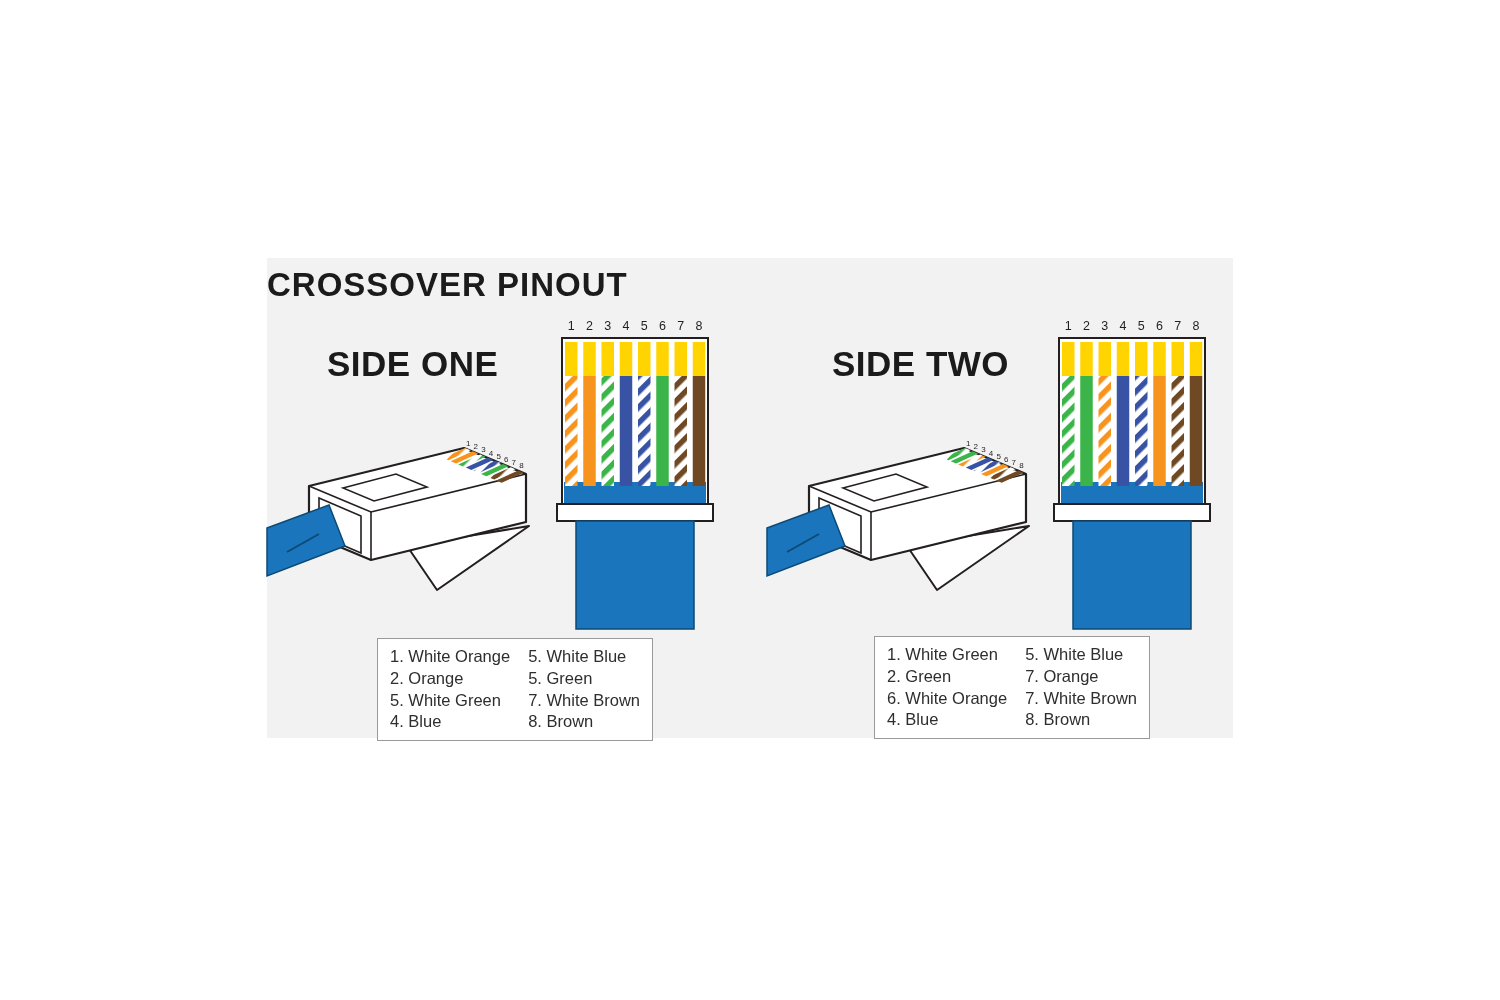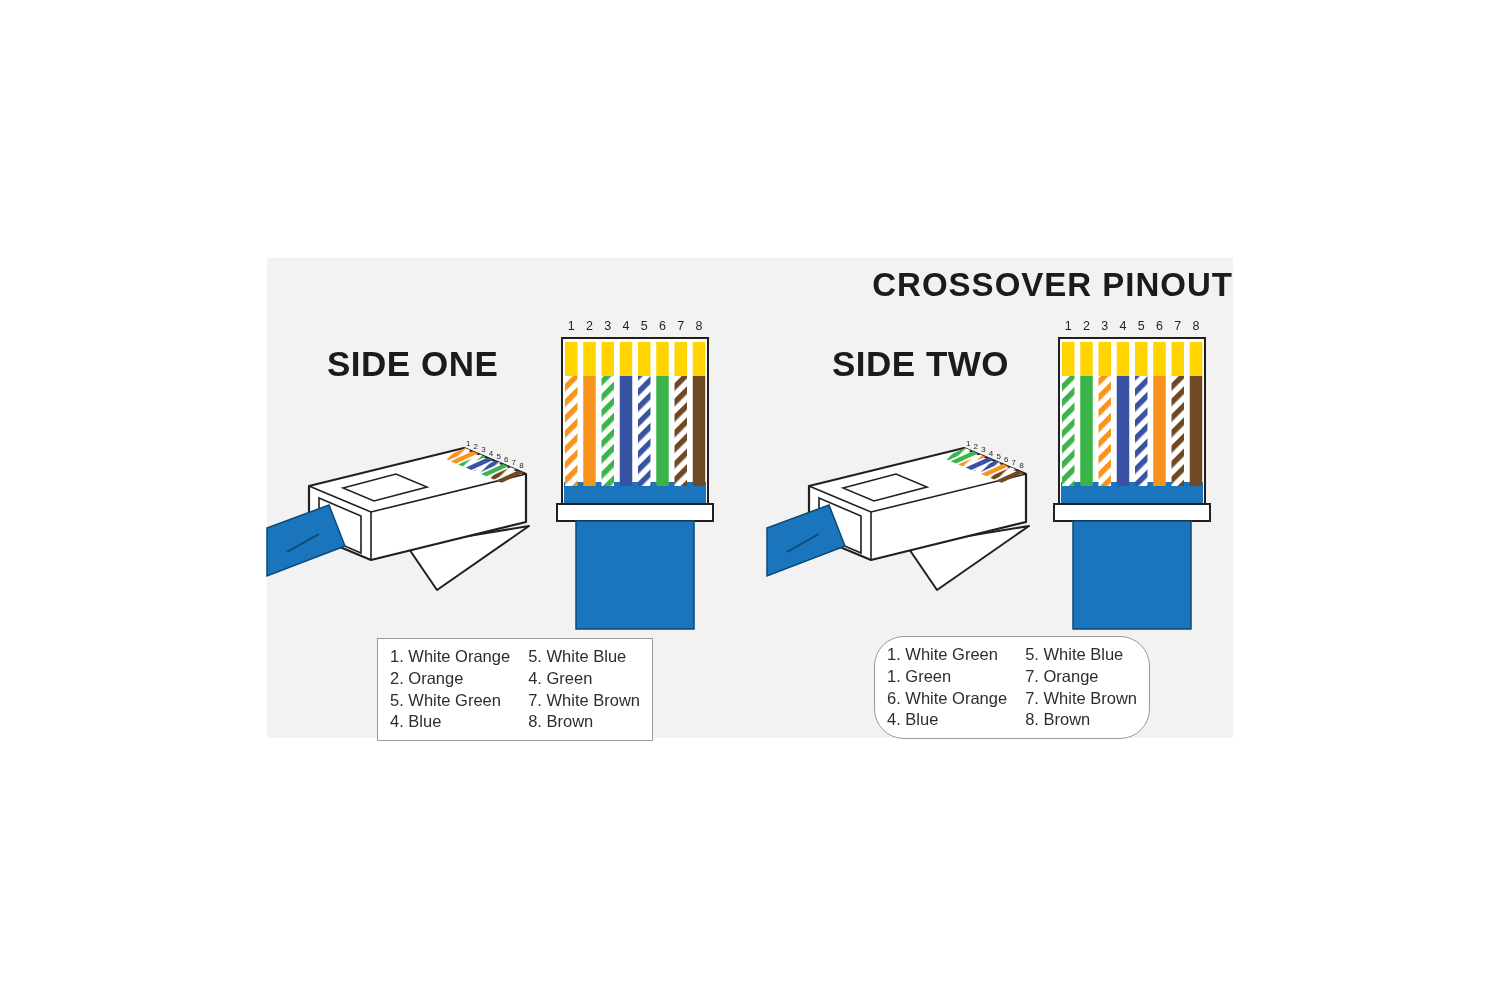--- a/index.html
+++ b/index.html
@@ -1,38 +1,38 @@
 <!DOCTYPE html>
 <html><head>
 <meta charset="utf-8">
 <style>
   *{box-sizing:border-box;margin:0;padding:0;}
   html,body{width:1500px;height:1000px;}
   body{background:#ffffff;font-family:"Liberation Sans","DejaVu Sans",sans-serif;}
   .page{position:relative;width:1500px;height:1000px;background:#ffffff;overflow:hidden;}
   .panel{position:absolute;left:267px;top:258px;width:966px;height:480px;background:#f2f2f2;}
-  h1.title{position:absolute;top:8px;left:0;width:100%;text-align:right;
+  h1.title{position:absolute;top:8px;left:0;width:100%;text-align:left;
            font-size:33px;font-weight:800;letter-spacing:1px;color:#1b1b1b;}
   .side-label{position:absolute;top:86px;font-size:35px;font-weight:800;
               color:#1b1b1b;letter-spacing:.5px;}
   .side-label.s0{left:60px;}
   .side-label.s1{left:565px;}
   svg{position:absolute;overflow:visible;}
   svg text{font-family:"Liberation Sans","DejaVu Sans",sans-serif;}
   .pers{top:148px;width:265px;height:215px;}
   .pers.s0{left:0;}
   .pers.s1{left:500px;}
   .front{top:58px;width:160px;height:315px;}
   .front.s0{left:288px;}
   .front.s1{left:785px;}
   .legend{position:absolute;background:#ffffff;border:1px solid #9a9a9a;
           display:flex;gap:18px;padding:8px 12px;font-size:16.5px;
           line-height:1.2;color:#2e2e2e;}
   .legend.s0{left:110px;top:380px;}
-  .legend.s1{left:607px;top:378px;border-radius:30px;}
+  .legend.s1{left:607px;top:378px;}
   .legend .col{display:flex;flex-direction:column;gap:2px;}
 </style>
 </head>
 <body>
 
 <div class="page">
   <div class="panel" style="background: rgb(242, 242, 242);">
 
     <h1 class="title">CROSSOVER PINOUT</h1>
 
@@ -237,29 +237,29 @@
 
     <div class="legend s0">
       <div class="col">
           <div>1. White Orange</div>
           <div>2. Orange</div>
           <div>5. White Green</div>
           <div>4. Blue</div>
         </div>
       <div class="col">
           <div>5. White Blue</div>
-          <div>4. Green</div>
+          <div>5. Green</div>
           <div>7. White Brown</div>
           <div>8. Brown</div>
         </div>
     </div>
     <div class="legend s1">
       <div class="col">
           <div>1. White Green</div>
-          <div>1. Green</div>
+          <div>2. Green</div>
           <div>6. White Orange</div>
           <div>4. Blue</div>
         </div>
       <div class="col">
           <div>5. White Blue</div>
           <div>7. Orange</div>
           <div>7. White Brown</div>
           <div>8. Brown</div>
         </div>
     </div>

